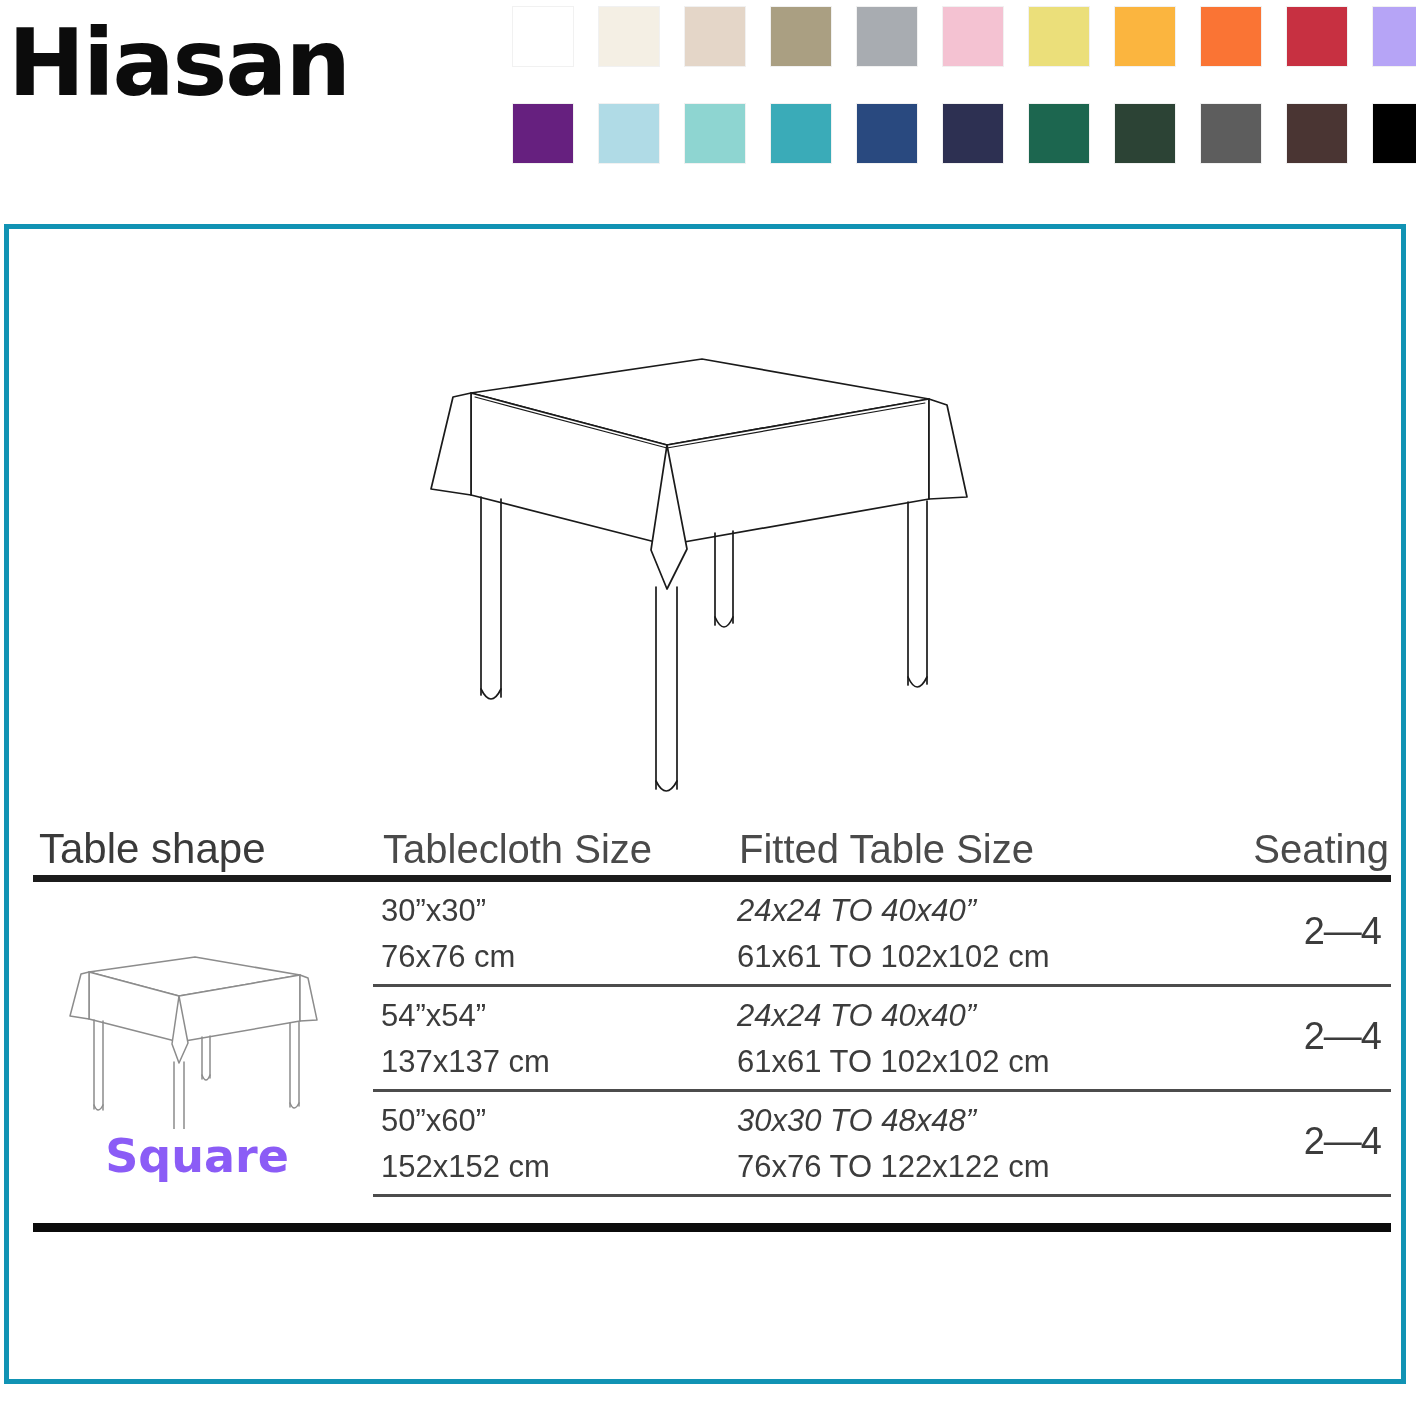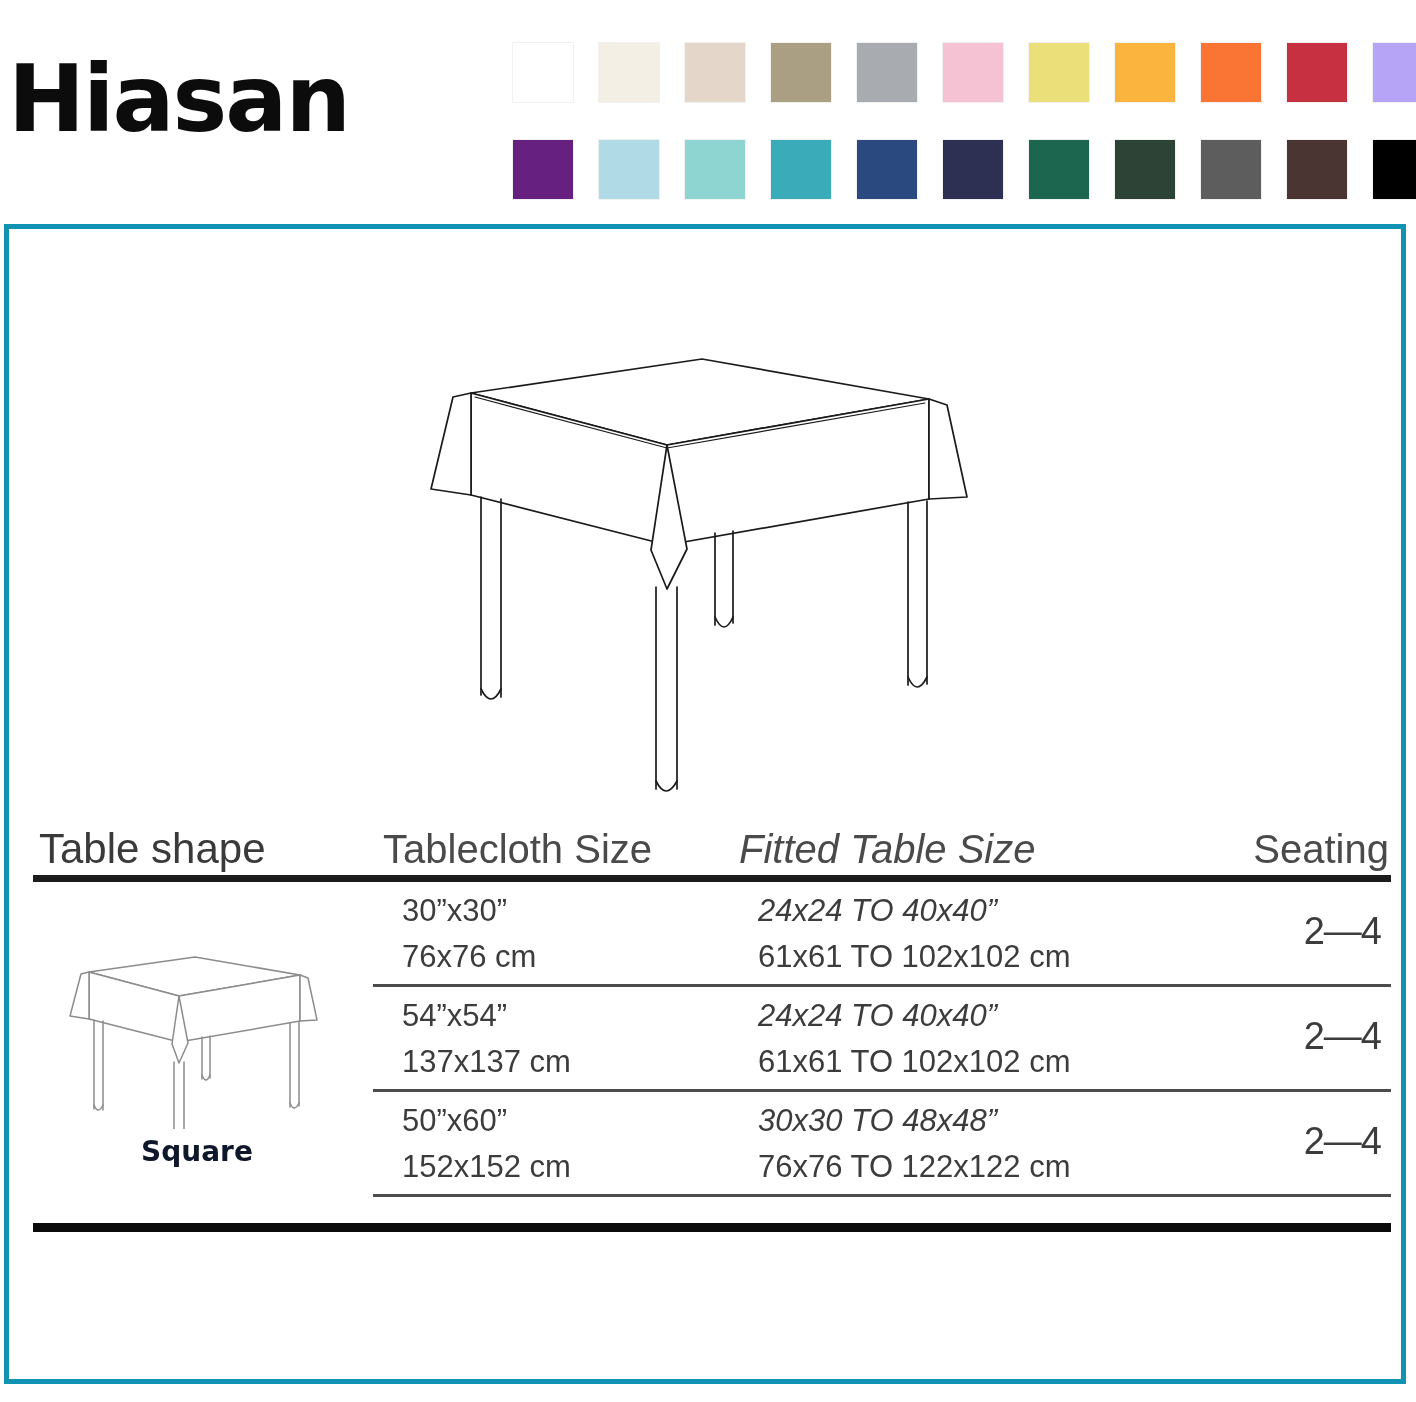--- a/index.html
+++ b/index.html
@@ -14,21 +14,20 @@
     font-family: "Liberation Sans", sans-serif;
     overflow: hidden;
   }
 
   
   #header-band {
     position: absolute;
     left: 0; top: 0;
     width: 1416px;
     height: 200px;
-    margin-top: 36px;
   }
   #brand-logo {
     position: absolute;
     left: 8px;
     top: 14px;
     font-family: "DejaVu Sans", sans-serif;
     font-weight: 700;
     font-size: 92px;
     line-height: 100px;
     letter-spacing: -2px;
@@ -92,21 +91,21 @@
     position: absolute;
     bottom: 0;
     font-family: "Liberation Sans", sans-serif;
     font-size: 40px;
     line-height: 44px;
     color: #4a4a4a;
     white-space: nowrap;
   }
   .th-shape     { left: 6px;   font-size: 42px; color: #3a3a3a; }
   .th-cloth     { left: 350px; }
-  .th-fitted    { left: 706px; font-style: italic; }
+  .th-fitted    { left: 706px; }
   .th-seating   { right: 2px; margin-top: 35px;  }
 
   .rule-thick {
     height: 7px;
     background: #1c1c1c;
     margin-top: 4px;
   }
   .rule-thin {
     height: 3px;
     background: #4c4c4c;
@@ -122,21 +121,20 @@
     position: relative;
     height: 102px;
   }
   .cell {
     position: absolute;
     font-family: "Liberation Sans", sans-serif;
     font-size: 31px;
     line-height: 34px;
     color: #3c3c3c;
     white-space: nowrap;
-    margin-left: 21px;
   }
   .c-cloth-in   { left: 348px; top: 12px; }
   .c-cloth-cm   { left: 348px; top: 58px; }
   .c-fitted-in  { left: 704px; top: 12px; font-style: italic; }
   .c-fitted-cm  { left: 704px; top: 58px; }
   .c-seating {
     right: 10px;
     top: 32px;
     font-size: 38px;
     letter-spacing: -1px;
@@ -146,25 +144,24 @@
   
   #shape-cell {
     position: absolute;
     left: 28px;
     top: 720px;
     width: 320px;
     text-align: center;
   }
   #shape-icon { width: 300px; height: 180px; margin: 0 auto; display: block; }
   #shape-label {
-    margin-top: 6px;
     font-family: "DejaVu Sans", sans-serif;
     font-weight: 700;
-    font-size: 28px;
-    color: #0f172a;
+    font-size: 46px;
+    color: #8b5cf6;
   }
 </style>
 </head>
 <body>
 
 <div id="header-band">
   <div id="brand-logo">Hiasan</div>
   <div id="swatch-grid">
       <div class="swatch-row">
         <div class="swatch" style="background: rgb(255, 255, 255);"></div>

